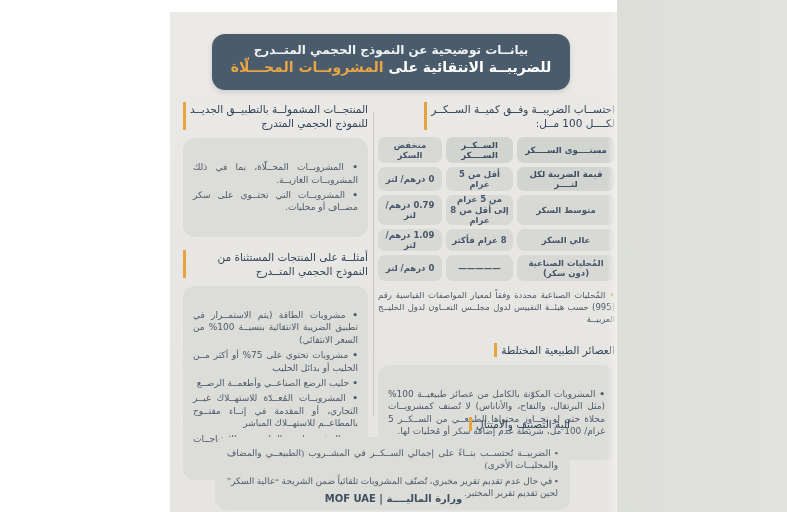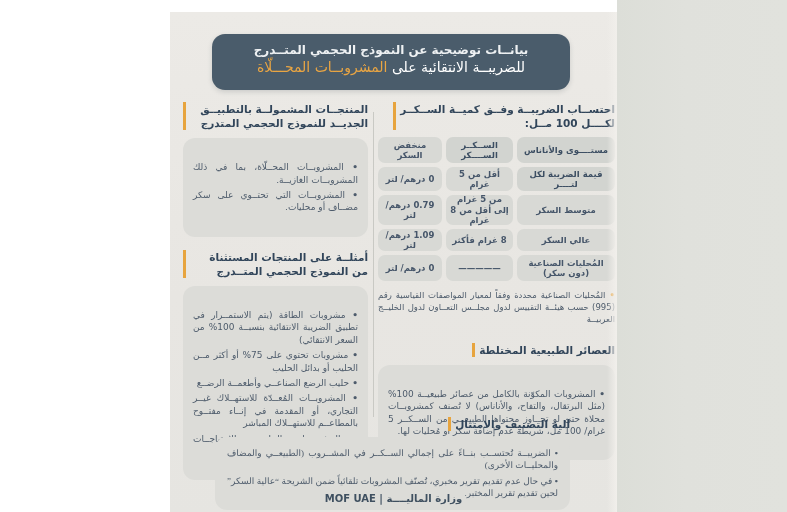--- a/index.html
+++ b/index.html
@@ -23,26 +23,26 @@
   .page::after{ 
     content:"";position:absolute;right:0;top:0;width:10px;height:100%;
     background:linear-gradient(270deg,#f1efeb,rgba(241,239,235,0));
   }
   .header-card{
     position:absolute;left:42px;top:22px;width:358px;height:56px;
     background:#4a5c6b;border-radius:13px;text-align:center;
     box-shadow:0 2px 5px rgba(60,70,80,.18);
   }
   .header-card .l1{margin-top:9px;font-size:12px;font-weight:bold;color:#eef1f3;letter-spacing:.2px;}
-  .header-card .l2{margin-top:2px;font-size:14px;font-weight:normal;color:#ffffff;}
+  .header-card .l2{margin-top:2px;font-size:14px;font-weight:bold;color:#ffffff;}
   .header-card .gold{color:#e9a543;}
   .sec-h-wrap{text-align:right;}
   .sec-h{
     display:inline-block;border-left:3px solid #e7a43e;padding-left:4px;
-    font-size:10.5px;font-weight:bold;color:#31455a;line-height:1.35;text-align:right;
+    font-size:10.5px;font-weight:normal;color:#31455a;line-height:1.35;text-align:right;
   }
   .panel{
     background:#dcdcd8;border-radius:12px;padding:20px 10px;
   }
   ul.blist{list-style:none;margin:0;padding:0;}
   ul.blist li{
     font-size:9px;line-height:1.38;color:#4d5b6b;text-align:justify;text-align-last:right;
     margin:3px 0;
   }
   ul.blist li::before{content:"• ";font-weight:bold;color:#4d5b6b;}
@@ -119,21 +119,21 @@
 
     <div class="col-right">
       <div class="sec-h-wrap">
         <div class="sec-h">
           <span>احتســاب الضريبــة وفــق كميــة الســكــر</span><br>
           <span>لكــــل 100 مــل:</span>
         </div>
       </div>
 
       <div class="tax-table">
-        <div class="cell head">مستــــوى والأناناس</div>
+        <div class="cell head">مستــــوى الســــكر</div>
         <div class="cell head">الســكــر الســــكر</div>
         <div class="cell">منخفض السكر</div>
 
         <div class="cell head">قيمة الضريبة لكل لتــــر</div>
         <div class="cell">أقل من 5 غرام</div>
         <div class="cell">0 درهم/ لتر</div>
 
         <div class="cell">متوسط السكر</div>
         <div class="cell">من 5 غرام إلى أقل من 8 غرام</div>
         <div class="cell">0.79 درهم/ لتر</div>

